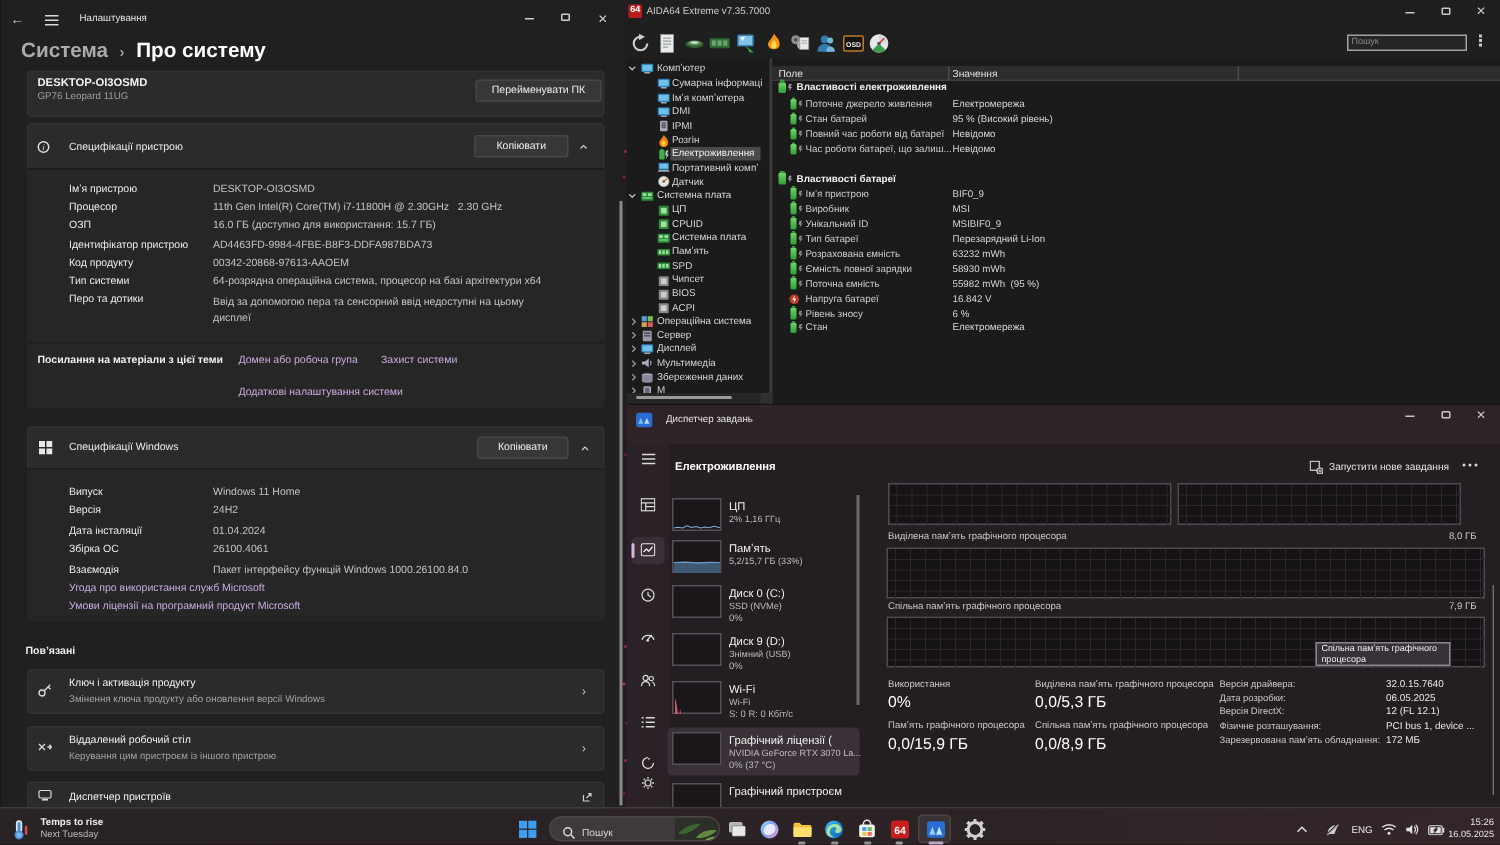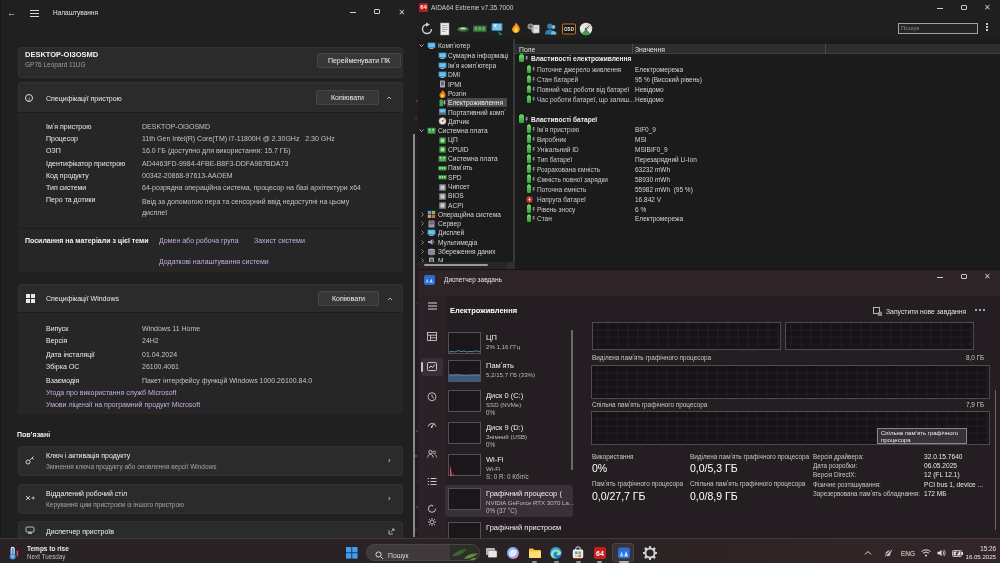--- a/index.html
+++ b/index.html
@@ -43,20 +43,21 @@
 <div class="abs" style="left:415px;top:528px;width:1.8px;height:1.8px;border-radius:50%;background:#6a1a48;"></div>
 <div id="settings">
 
     <div class="abs" style="left:6px;top:8px;width:10px;height:10px;color:#d9d9d9;font-size:9px;">←</div>
     <div class="abs" style="left:29px;top:10px;width:9px;height:1px;background:#d9d9d9;box-shadow:0 3px #d9d9d9,0 6px #d9d9d9;"></div>
     <div class="abs" style="left:52px;top:9px;font-size:6.5px;color:#e6e6e6;">Налаштування</div>
     <div class="abs" style="left:349px;top:12px;width:6px;height:1px;background:#cfcfcf;"></div>
     <div class="abs" style="left:373px;top:8.5px;width:5.5px;height:5.5px;border:0.9px solid #cfcfcf;border-radius:1px;"></div>
     <div class="abs" style="left:397.5px;top:7.5px;font-size:8px;color:#cfcfcf;">✕</div>
 
+    <div class="abs" style="left:13px;top:26px;font-size:13.8px;font-weight:bold;color:#ababab;">Система&nbsp; <span style="font-size:10px;color:#9a9a9a;">›</span>&nbsp; <span style="color:#ffffff;">Про систему</span></div>
 
     <div class="sett-card" style="top:47px;height:31px;"></div>
     <div class="abs" style="left:24px;top:50px;font-size:7.5px;font-weight:bold;color:#f2f2f2;">DESKTOP-OI3OSMD</div>
     <div class="abs" style="left:24px;top:61px;font-size:6.5px;color:#9f9f9f;">GP76 Leopard 11UG</div>
     <div class="wbtn" style="left:316px;top:53px;width:84px;height:15px;line-height:14px;">Перейменувати ПК</div>
 
     <div class="sett-card" style="top:82px;height:190px;"></div>
     <div class="abs" style="left:17px;top:112px;width:385px;height:116px;background:#262626;border-top:0.5px solid #1d1d1d;"></div>
     <div class="abs" style="left:17px;top:228px;width:385px;height:44px;background:#262626;border-top:0.5px solid #1d1d1d;border-radius:0 0 3px 3px;"></div>
     <div class="abs" style="left:24px;top:94px;width:8px;height:8px;border:0.7px solid #dedede;border-radius:50%;color:#dedede;font-size:6px;text-align:center;line-height:8px;font-style:italic;font-family:'Liberation Serif',serif;">i</div>
@@ -724,21 +725,21 @@
         <svg width="32" height="21" style="position:absolute;left:0;top:0;">
           <path d="M1 21 L1 10 L2 14 L3 21 Z" fill="#c75a6a"></path>
           <path d="M4 21 L4.5 17 L5 21 Z" fill="#c75a6a"></path>
         </svg>
       </div>
 <div class="abs" style="left:68px;top:184.5px;font-size:7.5px;color:#f0f0f0;white-space:nowrap;">Wi-Fi</div>
 <div class="abs" style="left:68px;top:195px;font-size:6.1px;color:#bdbdbd;white-space:nowrap;">Wi-Fi</div>
 <div class="abs" style="left:68px;top:203px;font-size:6.3px;color:#bdbdbd;white-space:nowrap;">S: 0 R: 0 Кбіт/с</div>
 <div class="abs" style="left:27px;top:215px;width:128px;height:32px;background:#3a3037;border-radius:3px;"></div>
 <div class="tm-thumb" style="left:30px;top:218px;"></div>
-<div class="abs" style="left:68px;top:218.5px;font-size:7.5px;color:#f0f0f0;white-space:nowrap;">Графічний процесор (</div>
+<div class="abs" style="left:68px;top:218.5px;font-size:7.5px;color:#f0f0f0;white-space:nowrap;">Графічний ліцензії (</div>
 <div class="abs" style="left:68px;top:229px;font-size:6.1px;color:#bdbdbd;white-space:nowrap;">NVIDIA GeForce RTX 3070 La...</div>
 <div class="abs" style="left:68px;top:237px;font-size:6.3px;color:#bdbdbd;white-space:nowrap;">0% (37 °C)</div>
 <div class="tm-thumb" style="left:30px;top:252px;"></div>
 <div class="abs" style="left:68px;top:252.5px;font-size:7.5px;color:#f0f0f0;white-space:nowrap;">Графічний пристроєм </div>
 <div class="abs" style="left:153px;top:60px;width:1.6px;height:140px;background:#6a6a6a;"></div>
 <div class="abs" style="left:174px;top:52.3px;width:189px;height:28px;background:#161316;border:0.7px solid #514b50;">
         <svg width="189" height="28" style="position:absolute;left:0;top:0;">
           <path d="M5 0 V28" stroke="#2c282c" stroke-width="0.6"></path>
           <path d="M15 0 V28" stroke="#2c282c" stroke-width="0.6"></path>
           <path d="M25 0 V28" stroke="#2c282c" stroke-width="0.6"></path>
@@ -890,21 +891,21 @@
           <path d="M0 21 H399" stroke="#2c282c" stroke-width="0.6"></path>
           <path d="M0 28 H399" stroke="#2c282c" stroke-width="0.6"></path>
         </svg>
       </div>
 <div class="abs" style="left:459px;top:158px;width:90px;height:16px;background:#37323a;border:0.7px solid #8a858a;font-size:6px;color:#f0f0f0;padding:1px 3px;line-height:6.8px;white-space:nowrap;overflow:hidden;">Спільна памʼять графічного<br>процесора</div>
 <div class="tm-lab abs" style="left:174px;top:183px;">Використання</div>
 <div class="tm-big abs" style="left:174px;top:192px;">0%</div>
 <div class="tm-lab abs" style="left:272px;top:183px;">Виділена памʼять графічного процесора</div>
 <div class="tm-big abs" style="left:272px;top:192px;">0,0/5,3 ГБ</div>
 <div class="tm-lab abs" style="left:174px;top:209.5px;">Памʼять графічного процесора</div>
-<div class="tm-big abs" style="left:174px;top:220px;">0,0/27,7 ГБ</div>
+<div class="tm-big abs" style="left:174px;top:220px;">0,0/15,9 ГБ</div>
 <div class="tm-lab abs" style="left:272px;top:209.5px;">Спільна памʼять графічного процесора</div>
 <div class="tm-big abs" style="left:272px;top:220px;">0,0/8,9 ГБ</div>
 <div class="abs" style="left:395px;top:183.0px;font-size:6.3px;color:#c9c9c9;white-space:nowrap;">Версія драйвера:</div>
 <div class="abs" style="left:506px;top:183.0px;font-size:6.6px;color:#e8e8e8;white-space:nowrap;">32.0.15.7640</div>
 <div class="abs" style="left:395px;top:192.2px;font-size:6.3px;color:#c9c9c9;white-space:nowrap;">Дата розробки:</div>
 <div class="abs" style="left:506px;top:192.2px;font-size:6.6px;color:#e8e8e8;white-space:nowrap;">06.05.2025</div>
 <div class="abs" style="left:395px;top:201.4px;font-size:6.3px;color:#c9c9c9;white-space:nowrap;">Версія DirectX:</div>
 <div class="abs" style="left:506px;top:201.4px;font-size:6.6px;color:#e8e8e8;white-space:nowrap;">12 (FL 12.1)</div>
 <div class="abs" style="left:395px;top:210.6px;font-size:6.3px;color:#c9c9c9;white-space:nowrap;">Фізичне розташування:</div>
 <div class="abs" style="left:506px;top:210.6px;font-size:6.6px;color:#e8e8e8;white-space:nowrap;">PCI bus 1, device ...</div>

